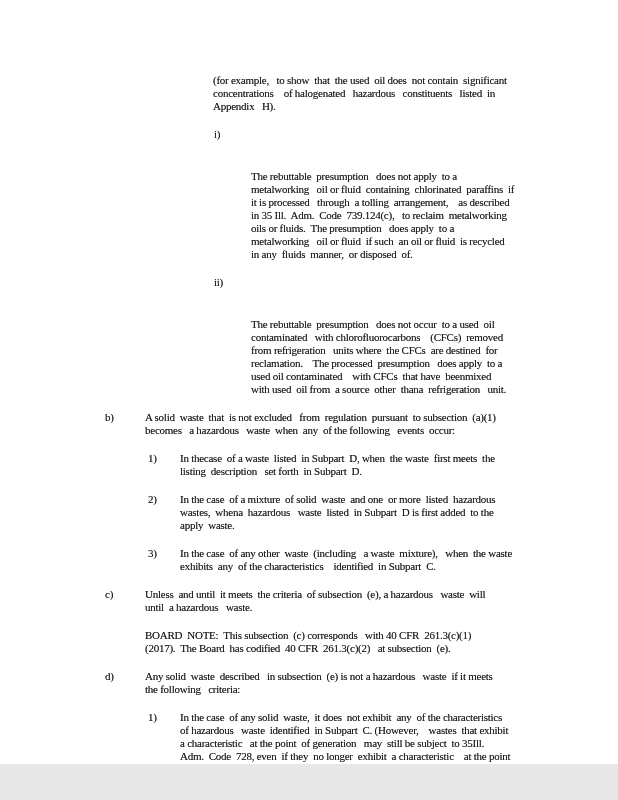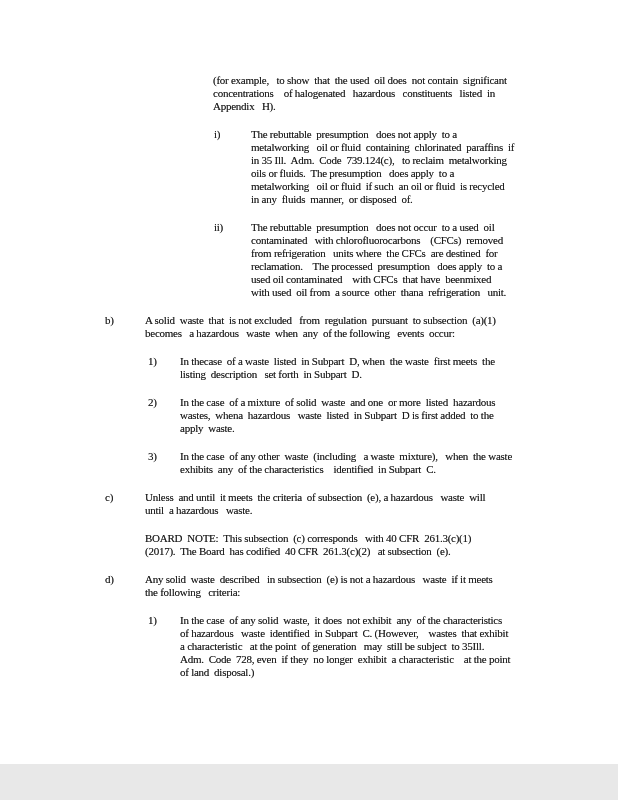--- a/index.html
+++ b/index.html
@@ -20,21 +20,21 @@
   .lbl { flex: none; white-space: pre; letter-spacing: -0.25px; }
   .lines { flex: none; }
   .ln { white-space: pre; letter-spacing: -0.25px; text-shadow: 0 0 0.45px rgba(20,20,20,0.55); }
   .lbl { text-shadow: 0 0 0.45px rgba(20,20,20,0.55); }
 
   
   .cont    { margin-left: 213px; }
   .cont .lines { width: 330px; }
   .lvl-i   { margin-left: 214px; }
   .lvl-i .lbl   { width: 37px; }
-  .lvl-i .lines { width: 293px; }
+  .lvl-i .lines { width: 293px; margin-top: 42px; }
   .lvl-abc { margin-left: 105px; }
   .lvl-abc .lbl   { width: 40px; }
   .lvl-abc .lines { width: 398px; }
   .lvl-num { margin-left: 148px; }
   .lvl-num .lbl   { width: 32px; }
   .lvl-num .lines { width: 363px; }
   .note    { margin-left: 145px; }
   .note .lines { width: 398px; }
 </style>
 </head>
@@ -48,20 +48,21 @@
       <div class="ln">concentrations    of halogenated   hazardous   constituents   listed  in</div>
       <div class="ln">Appendix   H).</div>
     </div>
   </div>
 
   <div class="block lvl-i">
     <span class="lbl">i)</span>
     <div class="lines">
       <div class="ln">The rebuttable  presumption   does not apply  to a</div>
       <div class="ln">metalworking   oil or fluid  containing  chlorinated  paraffins  if</div>
+      <div class="ln">it is processed   through  a tolling  arrangement,    as described</div>
       <div class="ln">in 35 Ill.  Adm.  Code  739.124(c),   to reclaim  metalworking</div>
       <div class="ln">oils or fluids.  The presumption   does apply  to a</div>
       <div class="ln">metalworking   oil or fluid  if such  an oil or fluid  is recycled</div>
       <div class="ln">in any  fluids  manner,  or disposed  of.</div>
     </div>
   </div>
 
   <div class="block lvl-i">
     <span class="lbl">ii)</span>
     <div class="lines">

